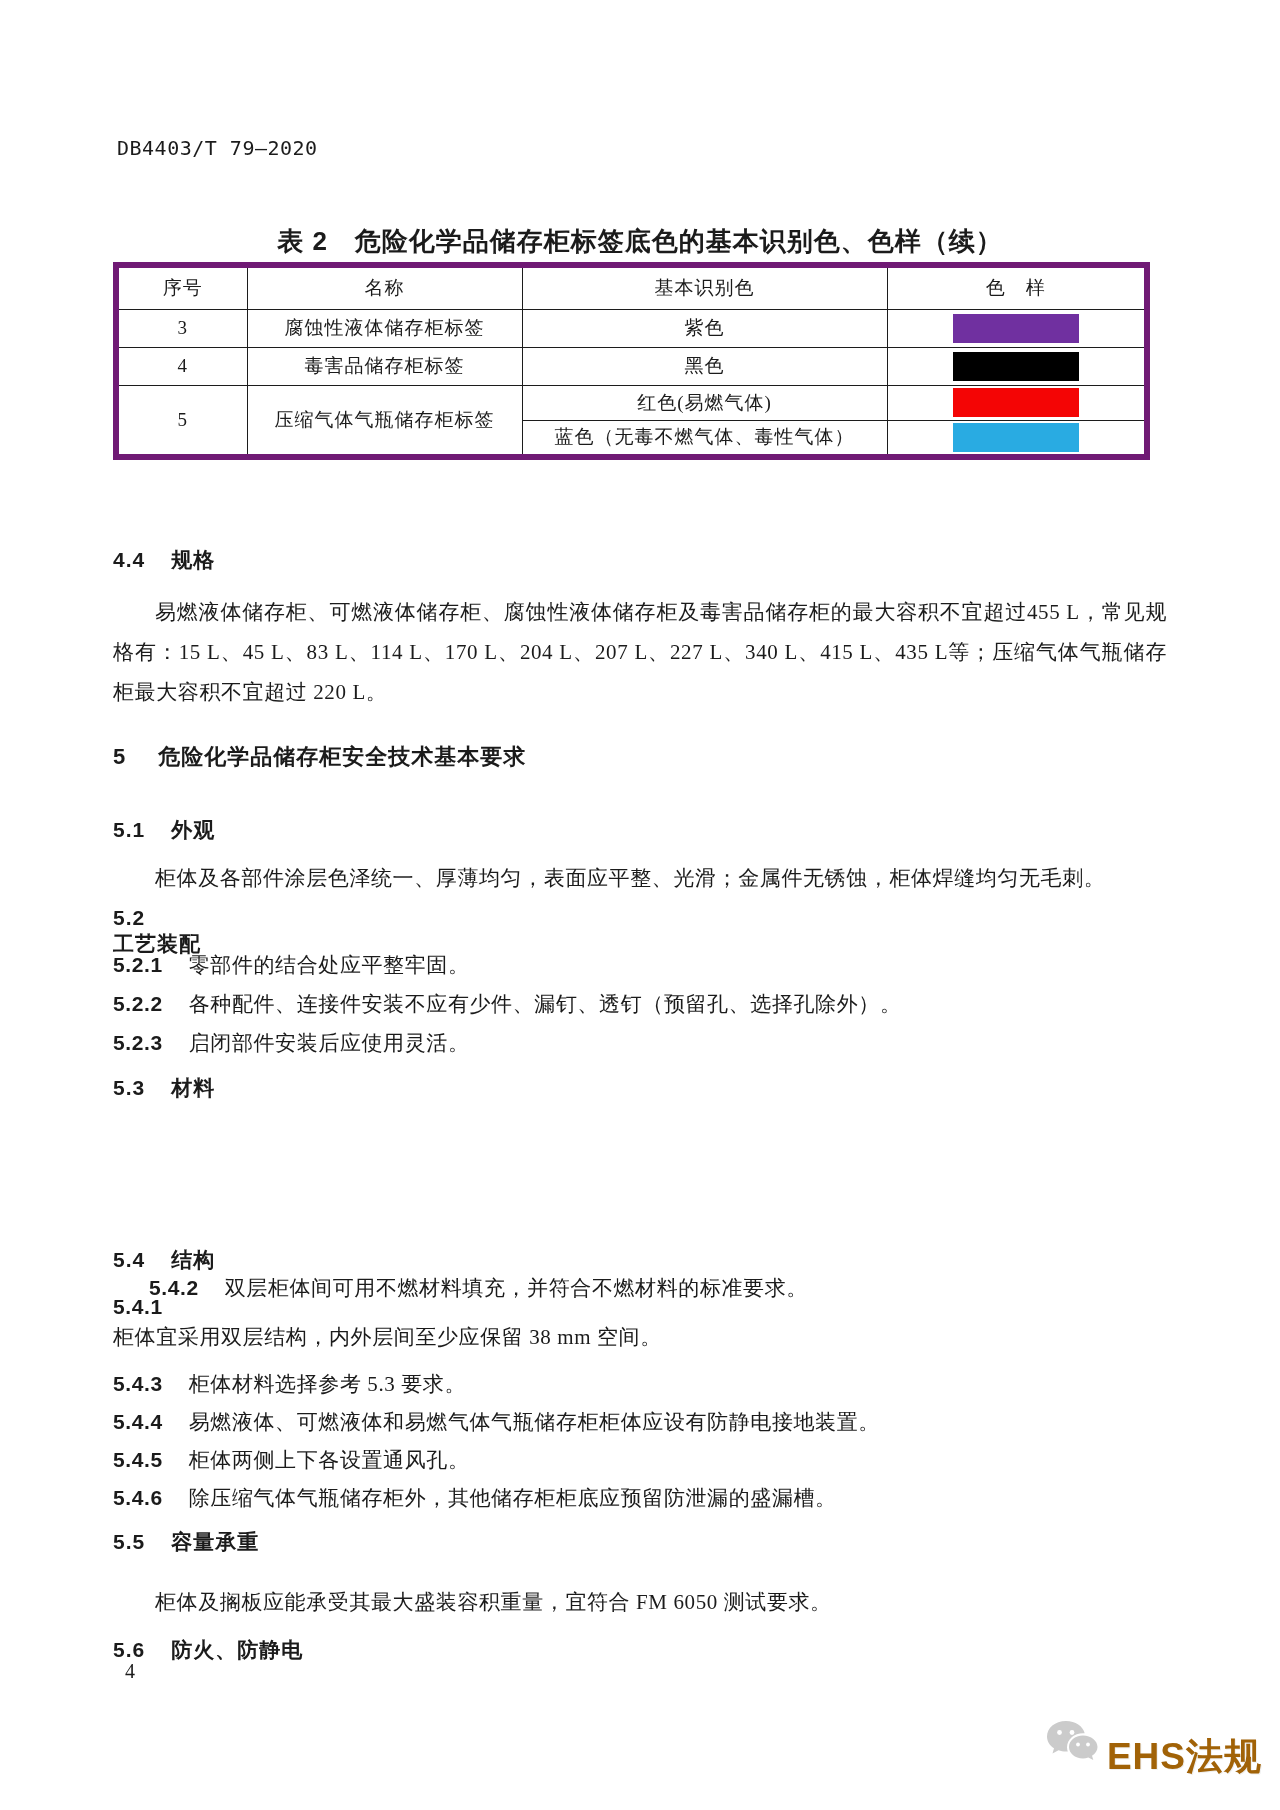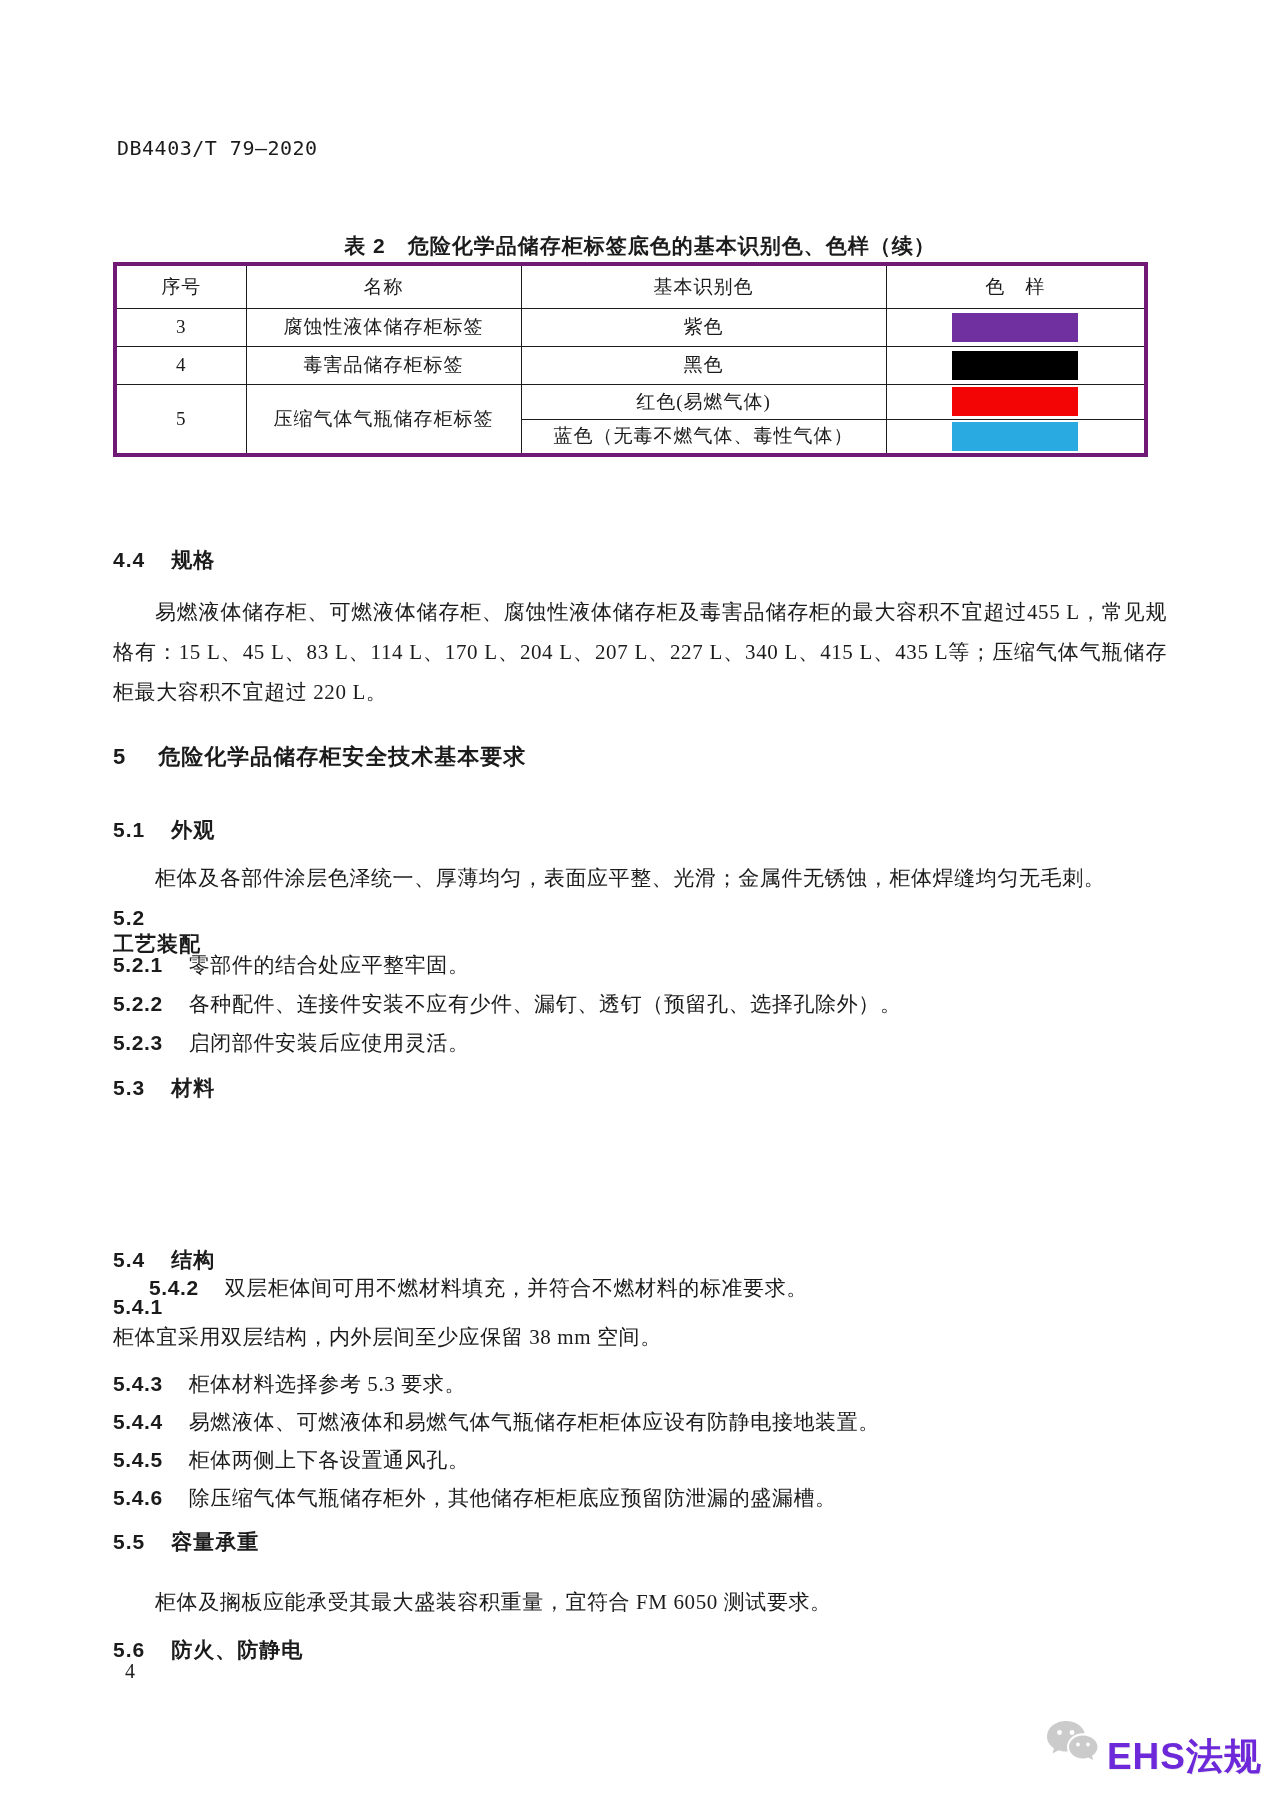--- a/index.html
+++ b/index.html
@@ -15,37 +15,37 @@
   .abs{position:absolute;}
   .doc-number{
     left:117px;top:136px;
     font-family:"DejaVu Sans Mono","Liberation Sans",monospace,sans-serif;
     font-size:20px;letter-spacing:.5px;
   }
   .tbl-title{
     left:113px;top:224px;width:1054px;
     text-align:center;
     font-family:"Liberation Sans",sans-serif;
-    font-weight:700;font-size:21px;letter-spacing:1px;margin-top:8px;
+    font-weight:700;font-size:26px;letter-spacing:1px;
   }
   table.color-table{
     position:absolute;left:113px;top:262px;
     width:1031px;
     border-collapse:collapse;
     table-layout:fixed;
     font-size:19px;
   }
   .color-table td,.color-table th{
     border:1.6px solid #1c1c1c;
     text-align:center;vertical-align:middle;
     padding:0;
     font-weight:400;
     letter-spacing:1px;
   }
-  .color-table{border:4px solid #701a75;}
+  .color-table{border:6px solid #701a75;}
   .row-head{height:44px;}
   .row-std{height:38px;}
   .row-sub{height:35px;}
   .swatch{
     width:126px;height:29px;
     margin:2px auto;
   }
   .heading{
     font-family:"Liberation Sans",sans-serif;
     font-weight:700;font-size:21px;
@@ -79,21 +79,21 @@
   }
   .watermark{
     right:18px;top:1708px;
     display:flex;align-items:center;
     color:#c6c6c6;
   }
   .watermark .wm-text{
     font-family:"Liberation Sans",sans-serif;
     font-size:37px;font-weight:700;
     letter-spacing:1px;
-    color:#6d28d9;
+    color:#a16207;
     text-shadow:1px 1px 0 #efefef;
     margin-top:24px;
   }
   .wm-icon{margin-right:6px;}
 </style>
 </head>
 <body>
 
 <div class="page">
 

